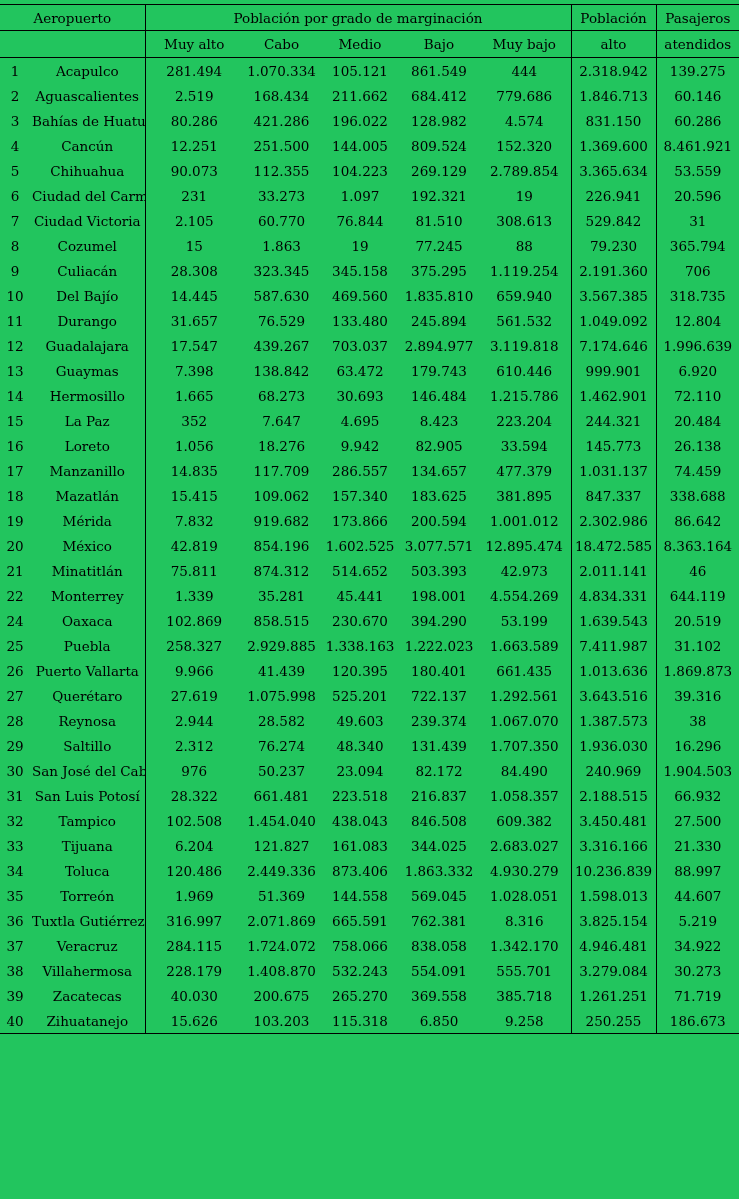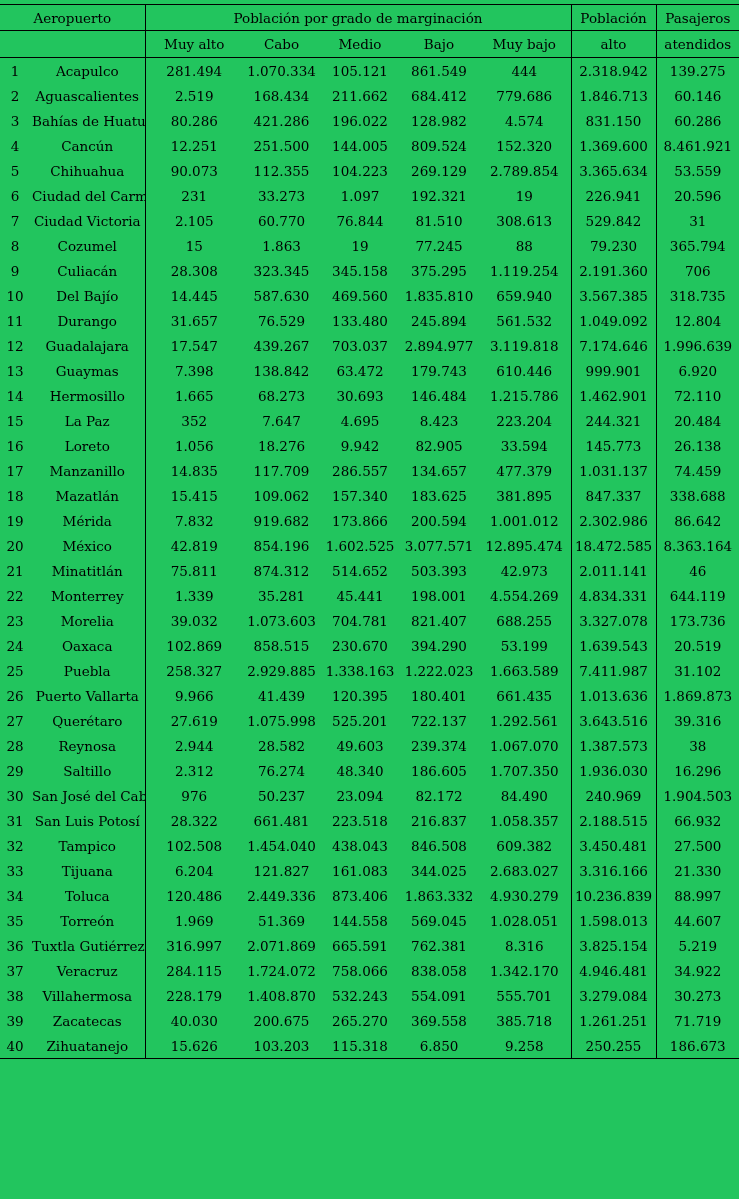--- a/index.html
+++ b/index.html
@@ -325,31 +325,20 @@
           <td class="vr">Monterrey</td>
           <td>1.339</td>
           <td>35.281</td>
           <td>45.441</td>
           <td>198.001</td>
           <td class="vr">4.554.269</td>
           <td class="vr">4.834.331</td>
           <td>644.119</td>
         </tr>
         <tr>
-          <td>23</td>
-          <td class="vr">Morelia</td>
-          <td>39.032</td>
-          <td>1.073.603</td>
-          <td>704.781</td>
-          <td>821.407</td>
-          <td class="vr">688.255</td>
-          <td class="vr">3.327.078</td>
-          <td>173.736</td>
-        </tr>
-        <tr>
           <td>24</td>
           <td class="vr">Oaxaca</td>
           <td>102.869</td>
           <td>858.515</td>
           <td>230.670</td>
           <td>394.290</td>
           <td class="vr">53.199</td>
           <td class="vr">1.639.543</td>
           <td>20.519</td>
         </tr>
@@ -396,21 +385,21 @@
           <td class="vr">1.067.070</td>
           <td class="vr">1.387.573</td>
           <td>38</td>
         </tr>
         <tr>
           <td>29</td>
           <td class="vr">Saltillo</td>
           <td>2.312</td>
           <td>76.274</td>
           <td>48.340</td>
-          <td>186.605</td>
+          <td>131.439</td>
           <td class="vr">1.707.350</td>
           <td class="vr">1.936.030</td>
           <td>16.296</td>
         </tr>
         <tr>
           <td>30</td>
           <td class="vr">San José del Cabo</td>
           <td>976</td>
           <td>50.237</td>
           <td>23.094</td>

